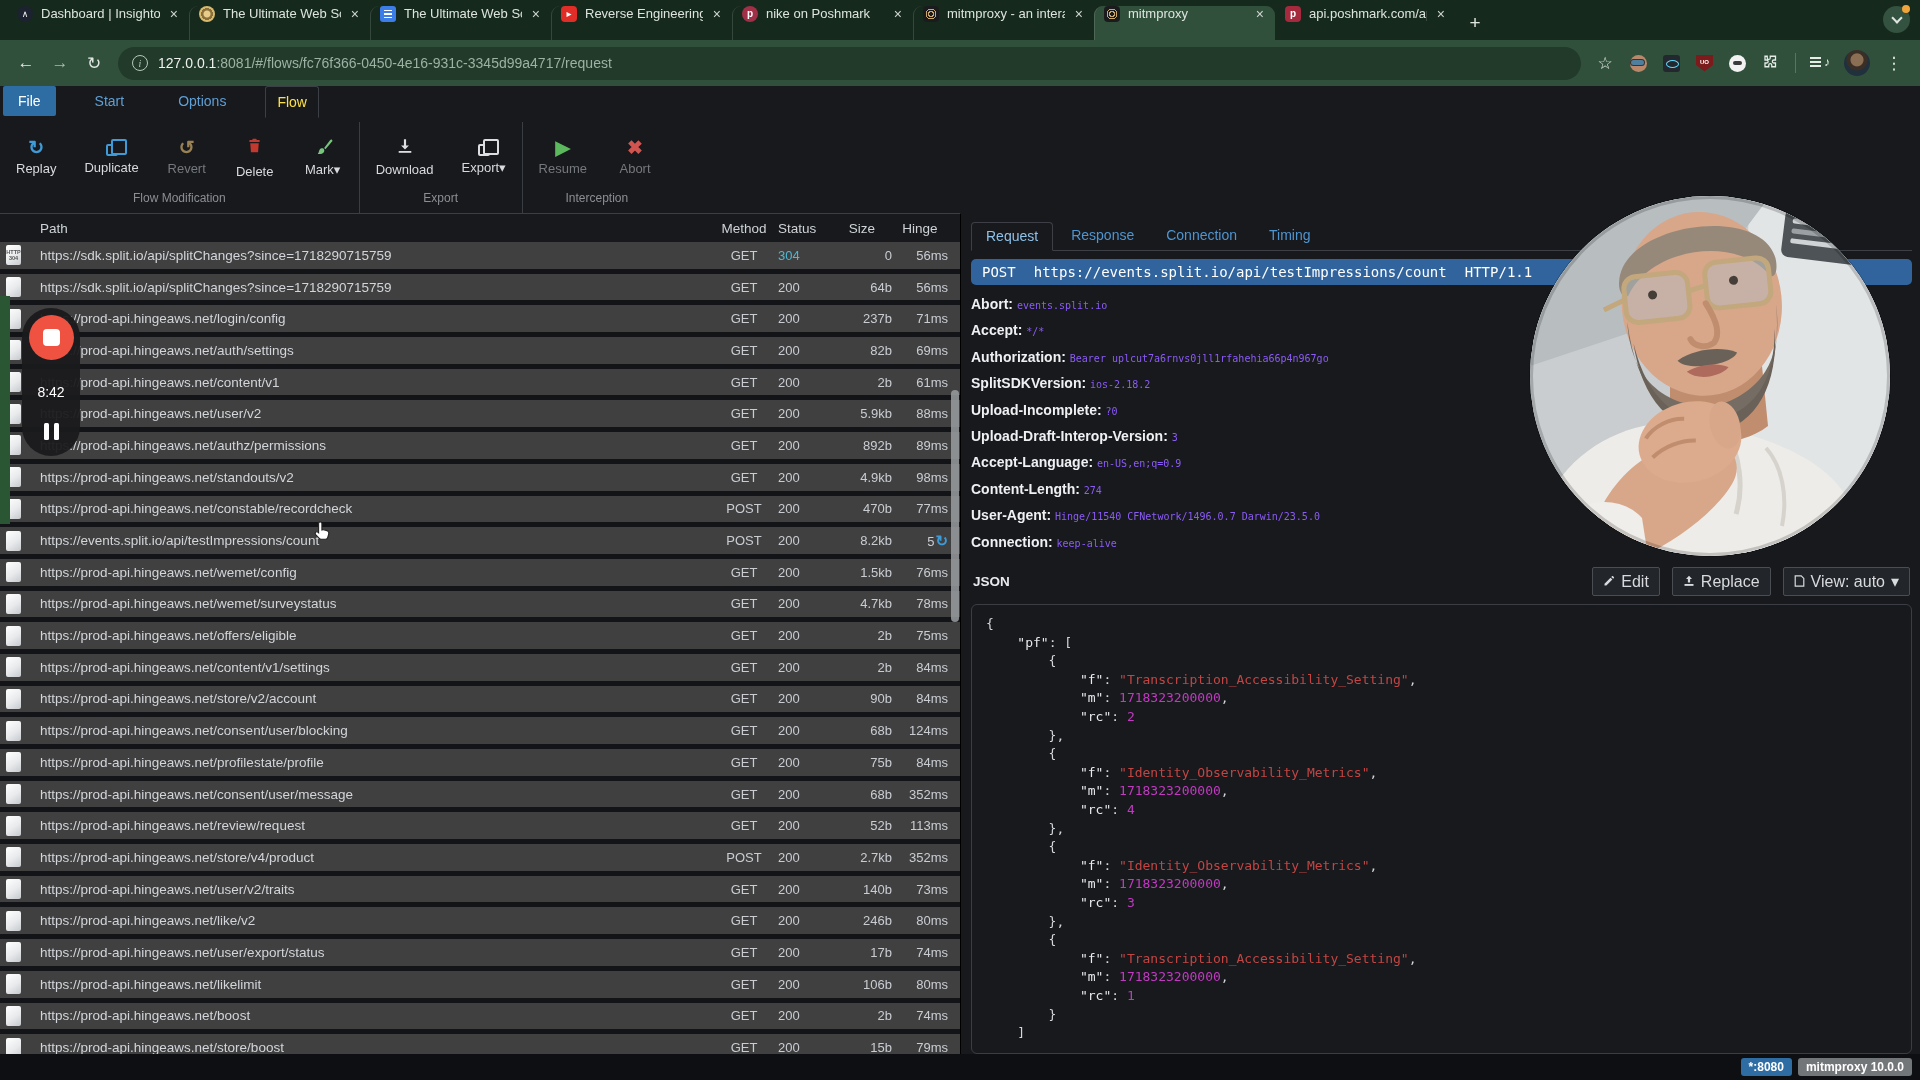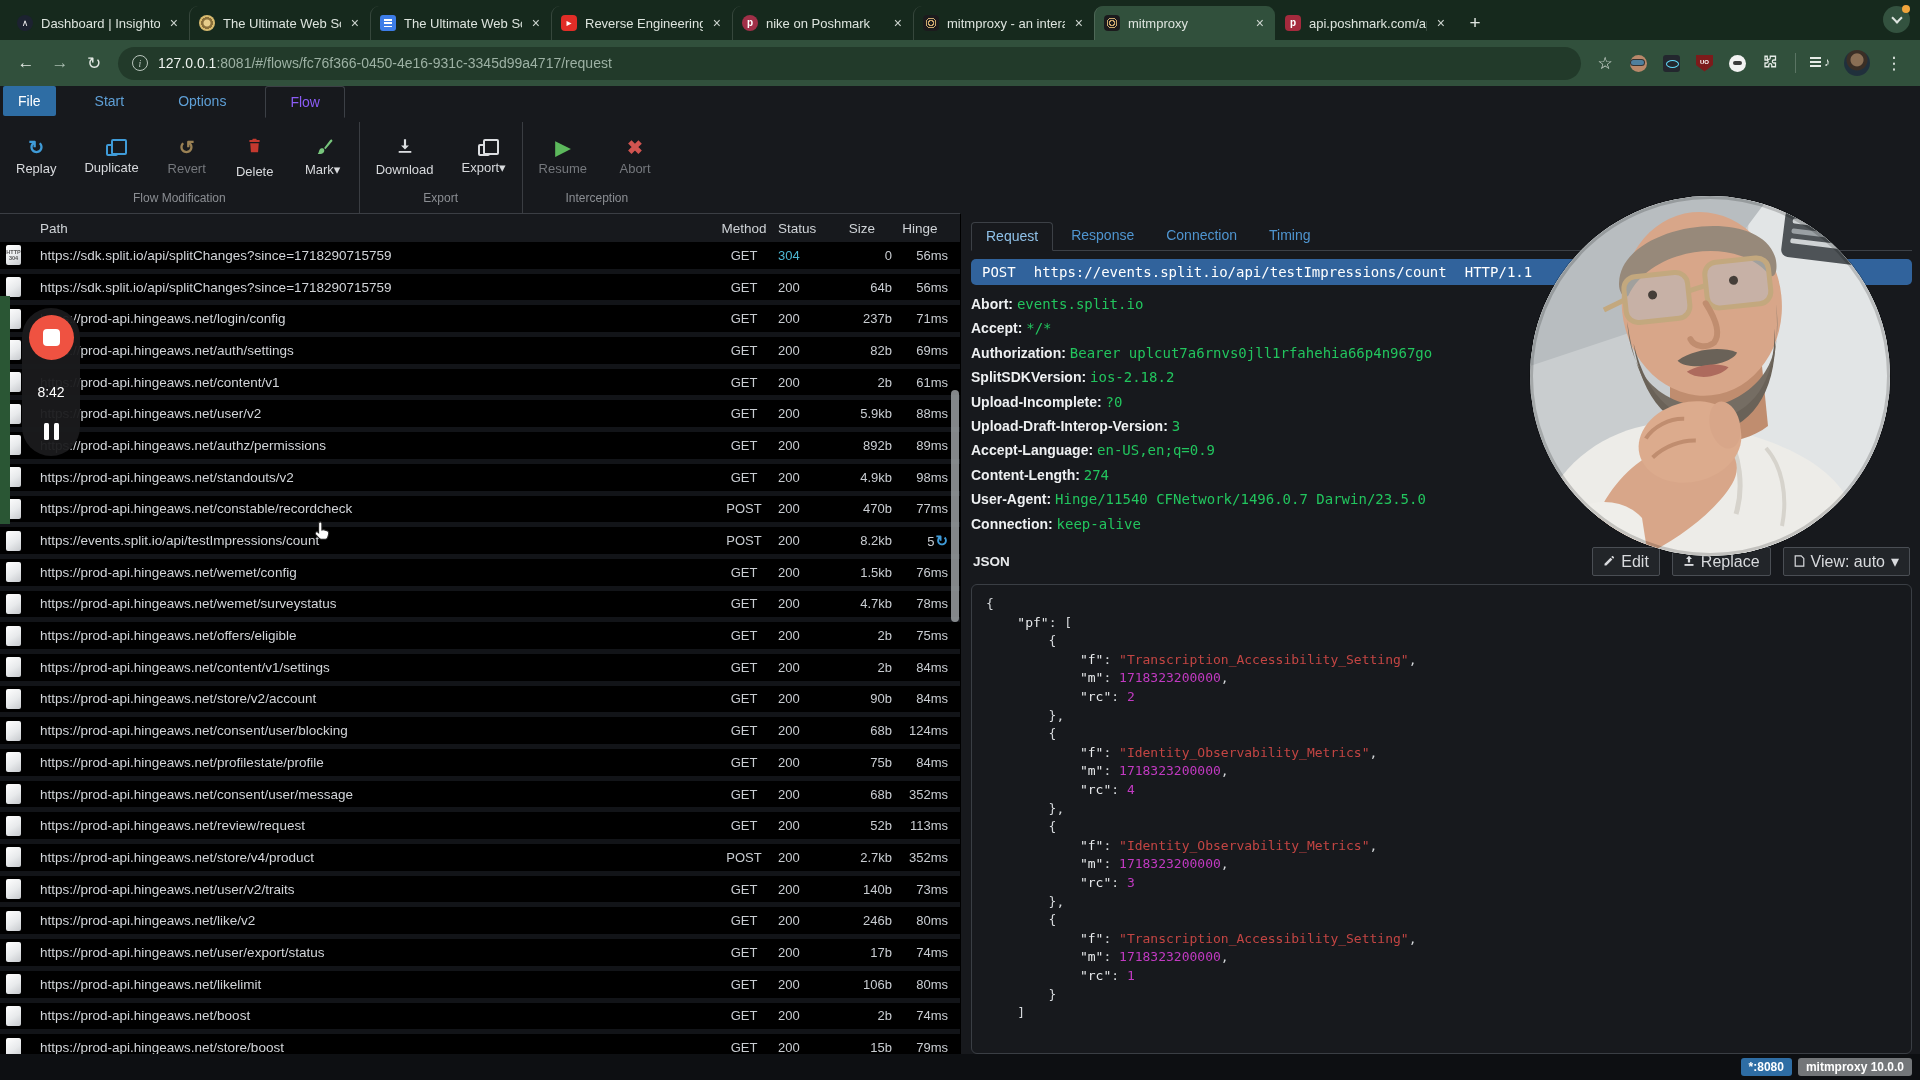--- a/index.html
+++ b/index.html
@@ -1,21 +1,21 @@
 <!DOCTYPE html>
 <html><head>
 <meta charset="utf-8">
 <style>
   *{box-sizing:border-box;margin:0;padding:0}
   html,body{width:1920px;height:1080px;overflow:hidden}
   body{position:relative;background:#17191d;font-family:"Liberation Sans",sans-serif;-webkit-font-smoothing:antialiased}
 
   
   .tabbar{height:40px;background:#16291d;display:flex;align-items:flex-end;padding-left:8px;position:relative}
-  .tab{width:181px;height:34px;display:flex;align-items:center;gap:8px;padding:0 9px;border-radius:9px 9px 0 0;
+  .tab{width:181px;height:34px;display:flex;align-items:flex-start;gap:8px;padding:0 9px;border-radius:9px 9px 0 0;
        color:#dde4de;font-size:13px;position:relative;flex:none;overflow:hidden}
   .tab + .tab{border-left:1px solid rgba(255,255,255,.14)}
   .tab.active{background:#31503c}
   .tab.active + .tab{border-left-color:transparent}
   .tab-title{white-space:nowrap;overflow:hidden;flex:1}
   .tab-close{margin-left:auto;color:#cfd6d1;font-size:14px;flex:none;padding:0 2px}
   .favicon{width:16px;height:16px;border-radius:50%;flex:none;display:flex;align-items:center;justify-content:center;
            font-size:9px;color:#fff;line-height:1}
   .fav-insighto{background:#1c2230}
   .fav-insighto::after{content:"∧";font-size:9px;color:#eee}
@@ -61,63 +61,63 @@
   .playlist-icon::before{content:"";position:absolute;left:0;top:3px;width:11px;height:2px;background:#e6ece7;box-shadow:0 4px 0 #e6ece7,0 8px 0 #e6ece7}
   .playlist-icon::after{content:"♪";position:absolute;right:0;top:1px;color:#e6ece7;font-size:12px}
   .avatar{width:26px;height:26px;border-radius:50%;margin:0 6px;
      background:radial-gradient(circle at 50% 38%, #8a6f55 0 6px, #3a2f26 7px 10px, #20303c 11px)}
 
   
   .mitm{position:absolute;top:86px;left:0;right:0;bottom:26px;background:#17191d;display:flex;flex-direction:column}
   .menubar{height:36px;display:flex;align-items:flex-start;padding-left:3px;gap:24px}
   .menu-item{padding:7px 15px;font-size:14px;color:#5e9fd6}
   .menu-item.selected{background:#2e6da4;color:#fff;border-radius:2px}
-  .menu-item.tab-active{color:#8b5cf6;border:1px solid #3c4046;border-bottom-color:#17191d;border-radius:3px 3px 0 0;padding:7px 24px;margin-bottom:-1px}
+  .menu-item.tab-active{color:#fde047;border:1px solid #3c4046;border-bottom-color:#17191d;border-radius:3px 3px 0 0;padding:7px 11px;margin-bottom:-1px}
 
   .toolbar{height:92px;display:flex}
   .tb-strip{width:960px;display:flex;border-bottom:1px solid #3b3e44}
   .tb-group{display:flex;flex-direction:column;padding:6px 16px 2px}
   .tb-group.sep{border-right:1px solid #3a3d42}
   .tb-buttons{display:flex;gap:28px;align-items:center;height:58px}
   .tb-btn{display:flex;flex-direction:column;align-items:center;gap:3px;font-size:13px;color:#d8dadd;min-width:40px}
   .tb-btn.disabled{color:#75787d}
   .gi{font-size:19px;line-height:20px;height:20px;font-weight:bold}
   .c-blue{color:#3f9bd8}.c-tan{color:#9a8154}.c-green{color:#5cb85c}.c-red{color:#d05450}
   .sq-icon{position:relative;width:12px;height:12px;border:2px solid #3f9bd8;border-radius:2px;display:inline-block;margin:5px 0 1px 0}
   .sq-icon::before{content:"";position:absolute;left:3px;top:-7px;width:12px;height:12px;border:2px solid #3f9bd8;border-radius:2px;background:#17191d}
   .sq-icon.grey, .sq-icon.grey::before{border-color:#dcdee1}
   .tb-caption{text-align:center;color:#8b8e93;font-size:12px;padding:5px 0}
 
   .main{flex:1;display:flex;min-height:0}
   .flowlist{width:960px;flex:none;position:relative;display:flex;flex-direction:column;min-height:0}
   .fl-grid{display:grid;grid-template-columns:40px 1fr 64px 56px 60px 56px;padding-right:12px;align-items:center}
   .fl-header{height:28px;color:#cfd3d7;font-size:13.5px}
   .fl-rows{flex:1;overflow:hidden}
-  .flow-row{height:31.7px;background:#000000;border-bottom:5px solid #121418;color:#c9cdd2;font-size:13px}
+  .flow-row{height:31.7px;background:#404040;border-bottom:5px solid #121418;color:#c9cdd2;font-size:13px}
   .cell-path{color:#d2d5d9;font-size:13.5px;white-space:nowrap;overflow:hidden;padding-right:8px}
   .cell-method{text-align:center}
   .cell-status{text-align:left;padding-left:2px}
   .cell-size{text-align:right}
   .cell-time{text-align:right;white-space:nowrap}
   .st-redirect{color:#4db8d4}
   .doc{width:15px;height:20px;margin-left:6px;border-radius:2px;background:linear-gradient(145deg,#ffffff 0%,#e8eaec 55%,#c6c9cd 100%);
        display:flex;align-items:center;justify-content:center;font-size:5.5px;line-height:6px;color:#555;font-weight:bold;text-align:center;overflow:hidden}
   .replay-glyph{color:#3f9bd8;font-size:15px;font-weight:bold;margin-left:1px}
   .fl-scroll{position:absolute;right:1px;top:176px;width:8px;height:232px;background:#9a9da1;border-radius:4px;opacity:.85}
 
   .detail{flex:1;border-left:1px solid #000;padding:8px 8px 0 10px;display:flex;flex-direction:column;min-width:0}
   .dt-tabs{display:flex;gap:4px;border-bottom:1px solid #3c4046;font-size:14px}
   .dt-tab{padding:5px 14px 6px;color:#4f95d0}
   .dt-tab.active{border:1px solid #3c4046;border-bottom:1px solid #17191d;margin-bottom:-1px;border-radius:4px 4px 0 0;color:#8fc1e8}
   .req-line{margin-top:8px;background:#31639c;border-radius:5px;padding:5px 11px;font-family:"DejaVu Sans Mono",monospace;
      font-size:14px;color:#fff;white-space:nowrap;overflow:hidden;display:flex;gap:18px}
   .hdrs{margin-top:7px;font-size:14px;line-height:24.4px;color:#e6e9ec}
   .hdr-name{font-weight:bold;color:#eef0f2}
   .hdr-name::after{content:": "}
-  .hdr-val{font-family:"DejaVu Sans Mono",monospace;font-size:14px;color:#22c55e}
+  .hdr-val{font-family:"DejaVu Sans Mono",monospace;font-size:10px;color:#8b5cf6}
   .body-bar{display:flex;align-items:center;margin-top:9px;padding:2px 2px 8px}
   .body-label{font-weight:bold;font-size:13.5px;color:#e8eaec}
   .dt-actions{margin-left:auto;display:flex}
   .dt-btn{display:flex;align-items:center;gap:6px;border:1px solid #4a4e54;background:#222529;color:#d8dadd;
      font-size:16px;padding:4px 10px;border-radius:2px;margin-left:12px}
   .json-box{flex:1;border:1px solid #3a3e44;border-radius:6px;padding:10px 14px;font-family:"DejaVu Sans Mono",monospace;
      font-size:13px;line-height:18.6px;white-space:pre;overflow:hidden;color:#d5d8db}
   .jk{color:#e8eaec}.js{color:#c34543}.jn{color:#c23ac2}.jp{color:#d5d8db}
 
   .statusbar{position:absolute;left:0;right:0;bottom:0;height:26px;background:#0d0f12;display:flex;align-items:center;

